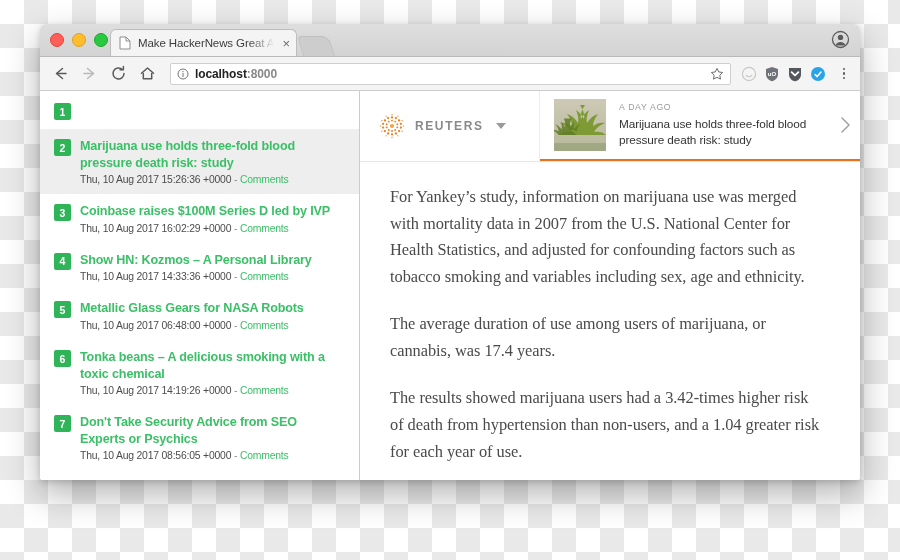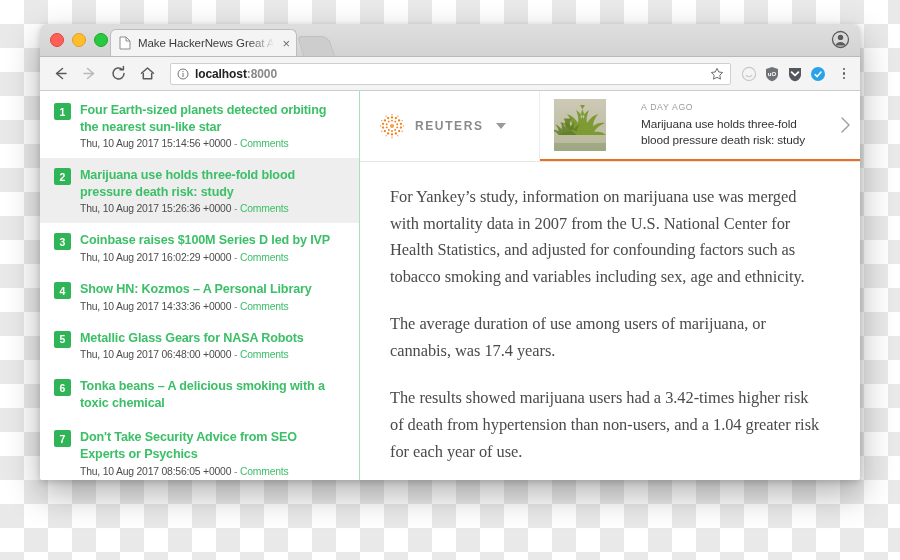--- a/index.html
+++ b/index.html
@@ -315,21 +315,20 @@
 
   .preview-card {
     flex: 1 1 auto;
     display: flex;
     align-items: center;
     padding: 0 4px 0 14px;
     border-bottom: 2px solid #e8701f;
     box-sizing: border-box;
     min-width: 0;
     background: #ffffff;
-    gap: 22px;
   }
   .preview-thumb {
     width: 52px; height: 52px;
     flex: 0 0 auto;
     border-radius: 1px;
     margin-right: 13px;
     overflow: hidden;
     position: relative;
     background: #9fae86;
   }
@@ -479,24 +478,20 @@
       </span>
     </div>
   </div>
 
   <div class="viewport">
 
     <div class="hn-list">
 
       <div class="hn-item">
         <span class="rank">1</span>
-        <div class="hn-body">
-          <div class="hn-title">Four Earth-sized planets detected orbiting the nearest sun-like star</div>
-          <div class="hn-meta"><span>Thu, 10 Aug 2017 15:14:56 +0000</span> <span class="sep">-</span> <span class="comments">Comments</span></div>
-        </div>
       </div>
 
       <div class="hn-item selected">
         <span class="rank">2</span>
         <div class="hn-body">
           <div class="hn-title">Marijuana use holds three-fold blood pressure death risk: study</div>
           <div class="hn-meta"><span>Thu, 10 Aug 2017 15:26:36 +0000</span> <span class="sep">-</span> <span class="comments">Comments</span></div>
         </div>
       </div>
 
@@ -521,20 +516,21 @@
         <div class="hn-body">
           <div class="hn-title">Metallic Glass Gears for NASA Robots</div>
           <div class="hn-meta"><span>Thu, 10 Aug 2017 06:48:00 +0000</span> <span class="sep">-</span> <span class="comments">Comments</span></div>
         </div>
       </div>
 
       <div class="hn-item">
         <span class="rank">6</span>
         <div class="hn-body">
           <div class="hn-title">Tonka beans – A delicious smoking with a toxic chemical</div>
+          <div class="hn-meta"><span>Thu, 10 Aug 2017 14:19:26 +0000</span> <span class="sep">-</span> <span class="comments">Comments</span></div>
         </div>
       </div>
 
       <div class="hn-item">
         <span class="rank">7</span>
         <div class="hn-body">
           <div class="hn-title">Don't Take Security Advice from SEO Experts or Psychics</div>
           <div class="hn-meta"><span>Thu, 10 Aug 2017 08:56:05 +0000</span> <span class="sep">-</span> <span class="comments">Comments</span></div>
         </div>
       </div>

